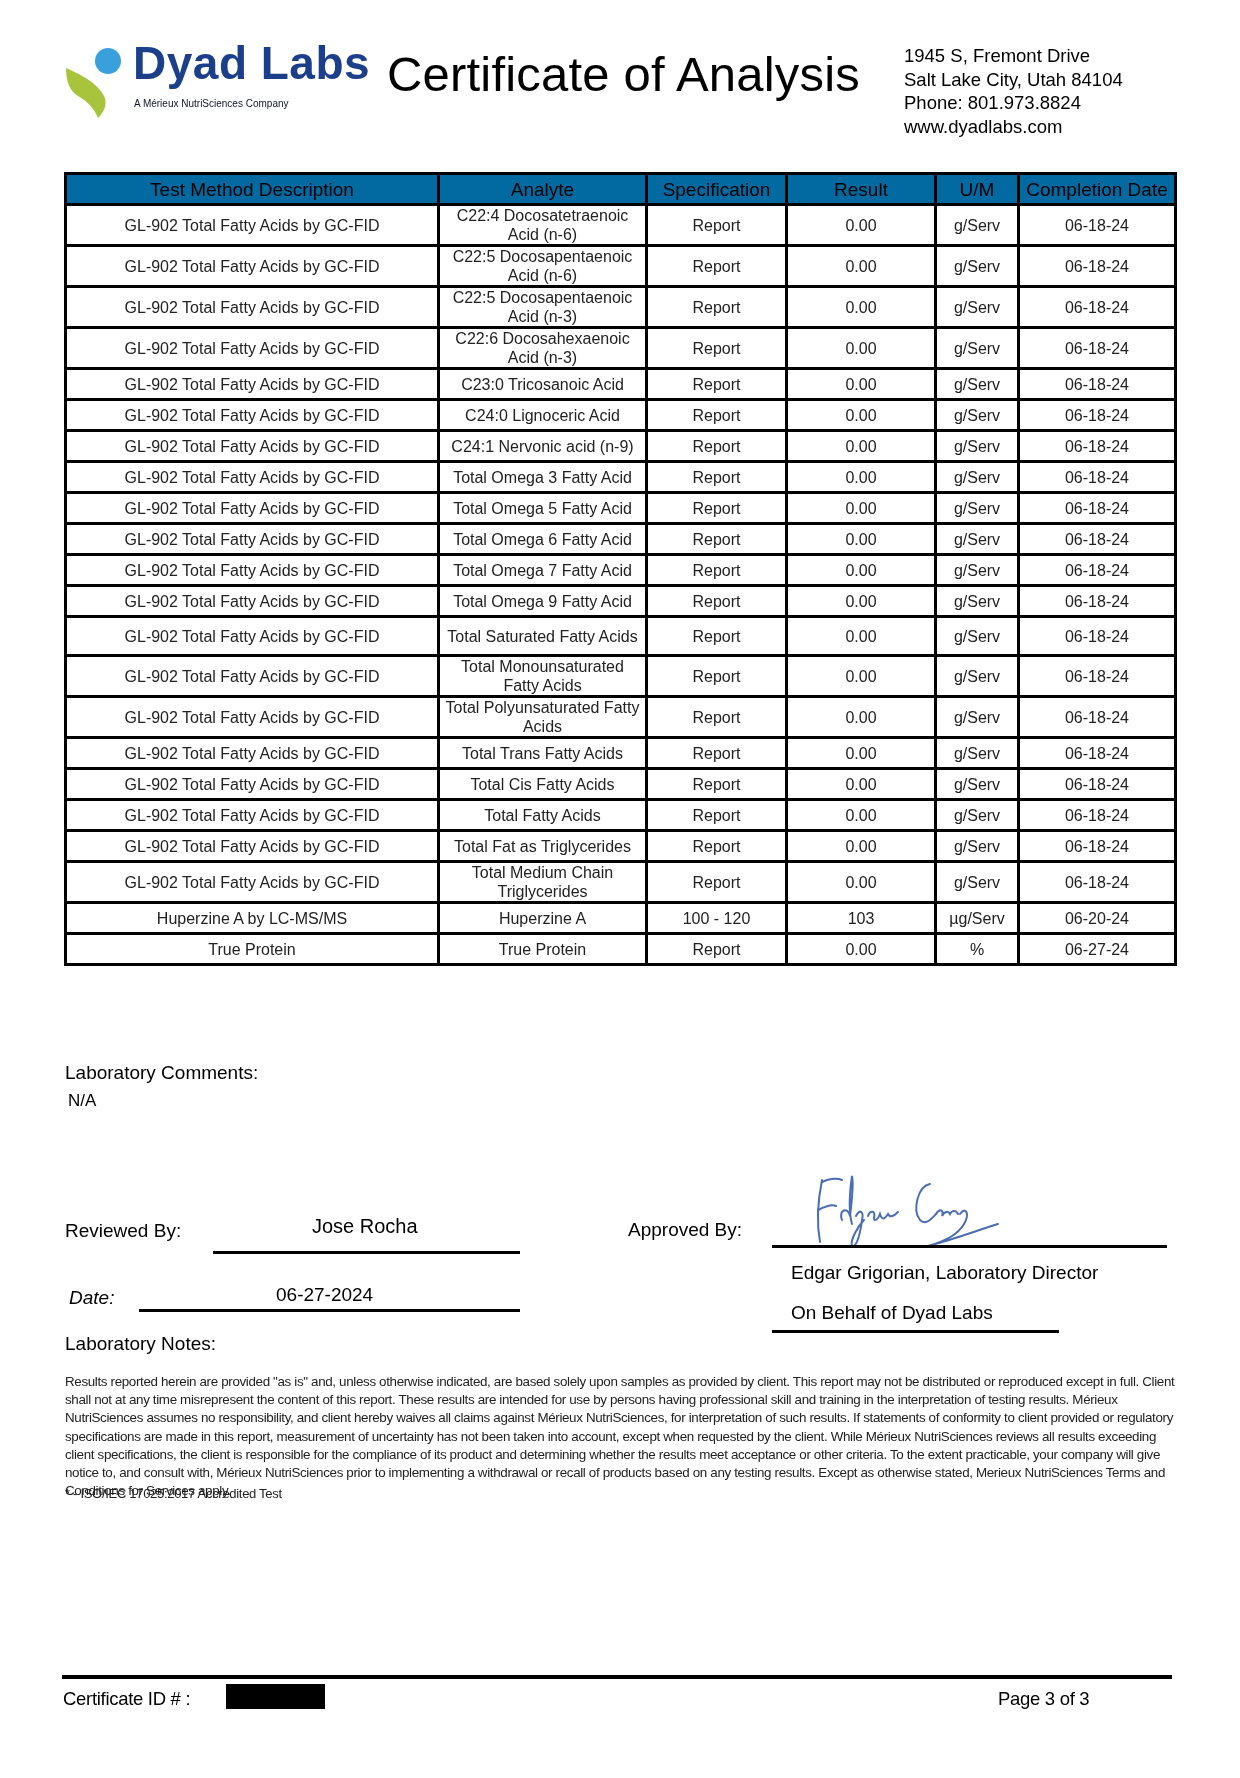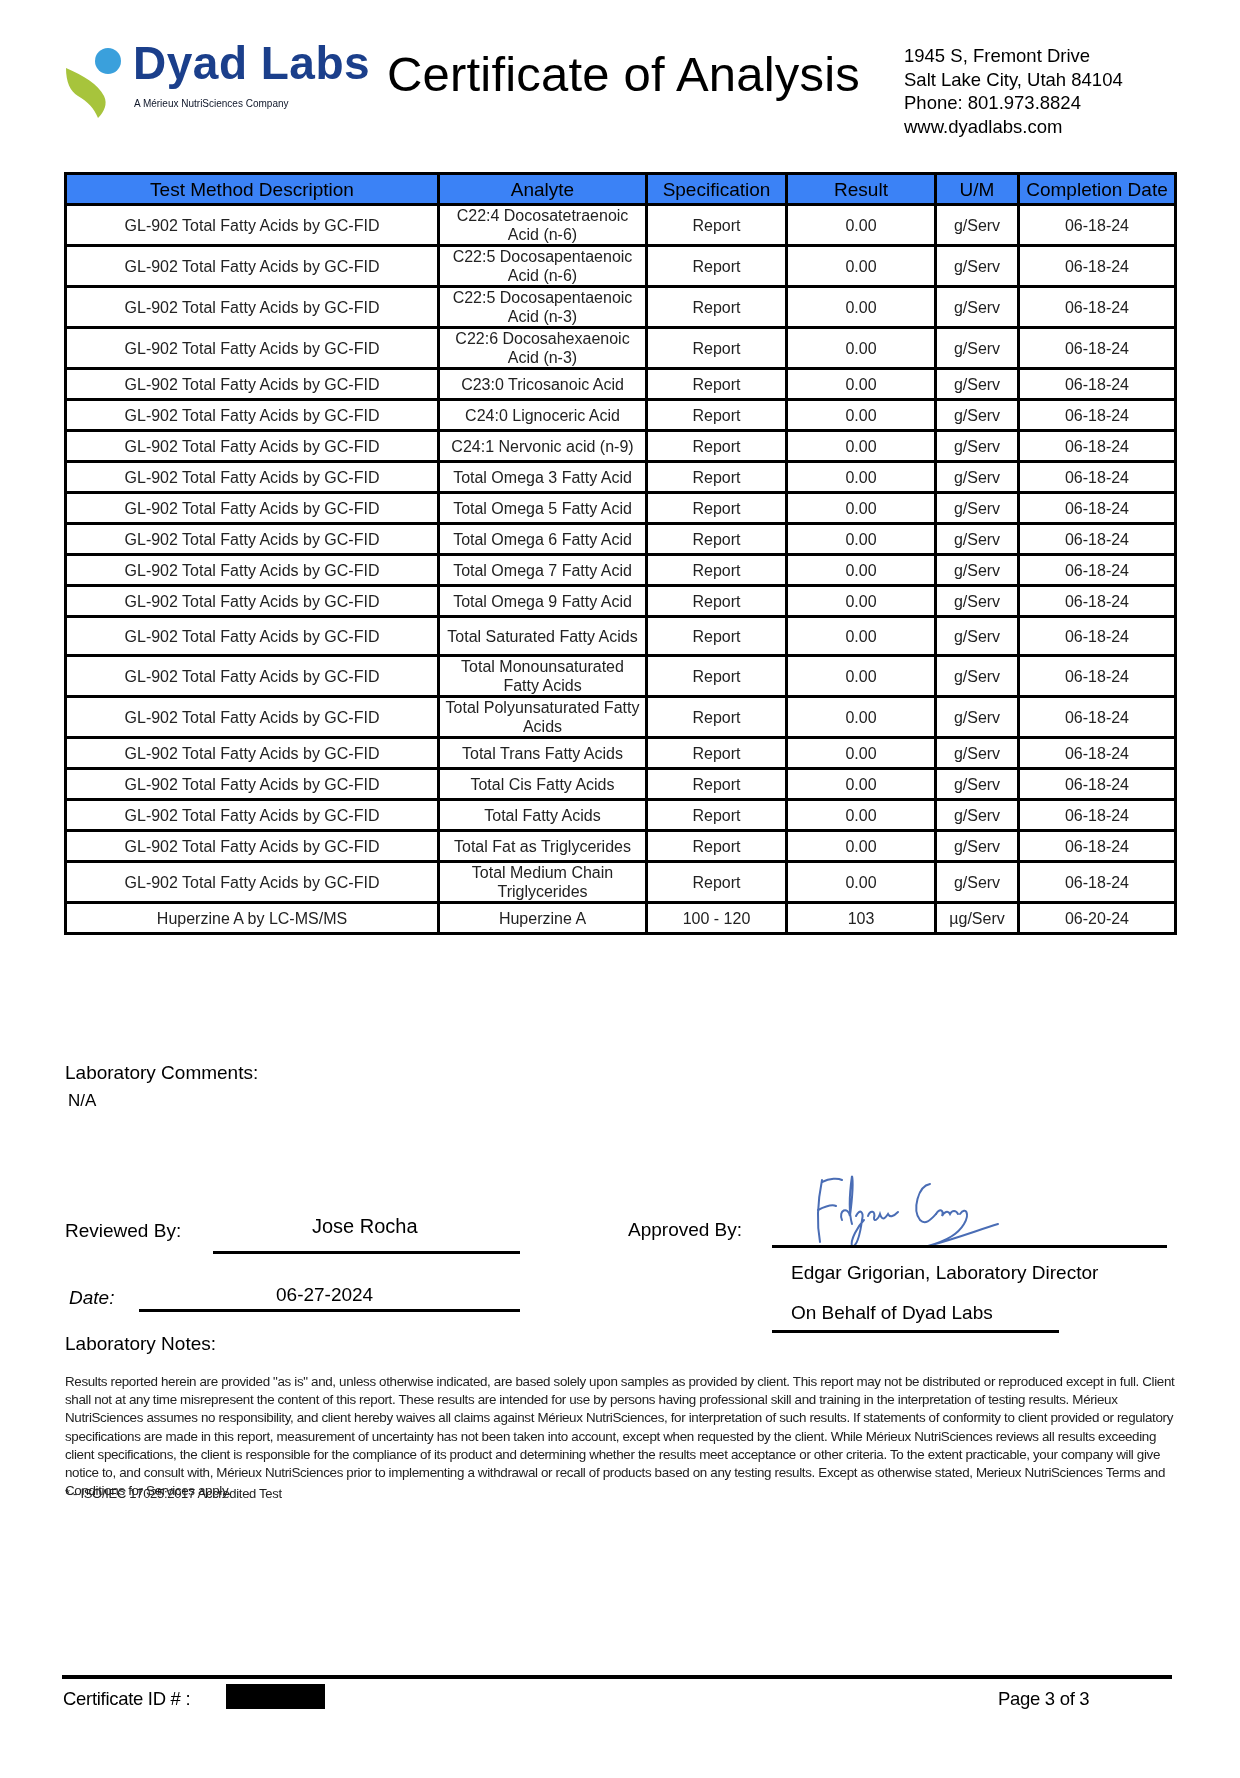--- a/index.html
+++ b/index.html
@@ -10,21 +10,21 @@
   
   .logo { left:64px; top:46px; width:70px; height:72px; }
   .brand { left:133px; top:40px; font-size:46px; font-weight:bold; color:#1b3f8b; letter-spacing:0.5px; line-height:1; }
   .tagline { left:134px; top:99px; font-size:10px; color:#0f172a; line-height:1; }
   .doc-title { left:387px; top:50px; font-size:49px; line-height:1; letter-spacing:0.2px; }
   .address { left:904px; top:44px; font-size:18.5px; line-height:23.5px; }
 
   
   table.results { position:absolute; left:64px; top:172px; width:1110px; border-collapse:collapse; table-layout:fixed; }
   table.results th, table.results td { border:3px solid #000; text-align:center; vertical-align:middle; padding:0 3px; font-size:16px; line-height:19px; overflow:hidden; }
-  table.results th { background:#3b82f6; font-weight:normal; font-size:19px; height:28px; }
+  table.results th { background:#0369a1; font-weight:normal; font-size:19px; height:28px; }
   table.results td { color:#222; }
   table.results tr.two td { height:36px; }
   table.results tr.one td { height:28px; }
 
   
   .lab-comments-label { left:65px; top:1062px; font-size:19px; }
   .lab-comments-value { left:68px; top:1091px; font-size:17px;text-align:right; }
 
   .reviewed-label { left:65px; top:1220px; font-size:19px; }
   .reviewed-name { left:312px; top:1215px; font-size:20px; }
@@ -249,20 +249,28 @@
         <td>06-18-24</td>
       </tr>
       <tr class="one">
         <td>Huperzine A by LC-MS/MS</td>
         <td>Huperzine A</td>
         <td>100 - 120</td>
         <td>103</td>
         <td>µg/Serv</td>
         <td>06-20-24</td>
       </tr>
+      <tr class="one">
+        <td>True Protein</td>
+        <td>True Protein</td>
+        <td>Report</td>
+        <td>0.00</td>
+        <td>%</td>
+        <td>06-27-24</td>
+      </tr>
     </tbody>
 </table>
 
 <div class="abs lab-comments-label">Laboratory Comments:</div>
 <div class="abs lab-comments-value">N/A</div>
 
 <div class="abs reviewed-label">Reviewed By:</div>
 <div class="abs reviewed-name">Jose Rocha</div>
 <div class="abs reviewed-line"></div>
 

